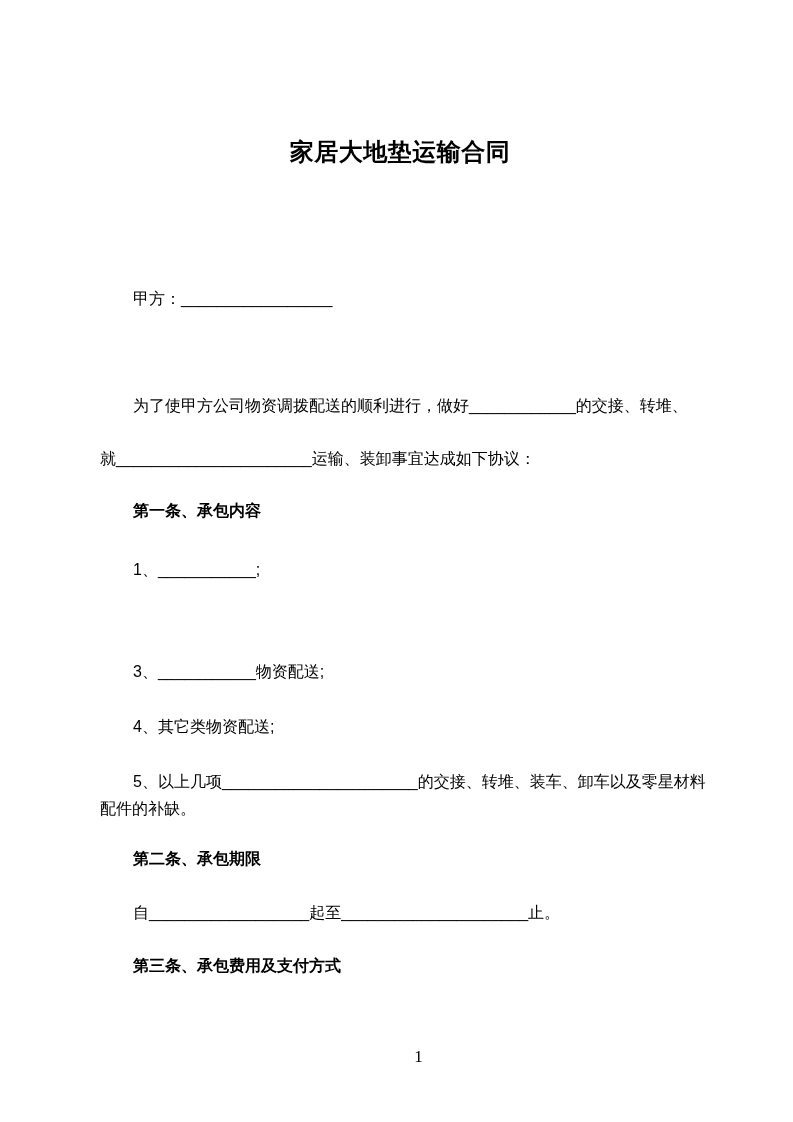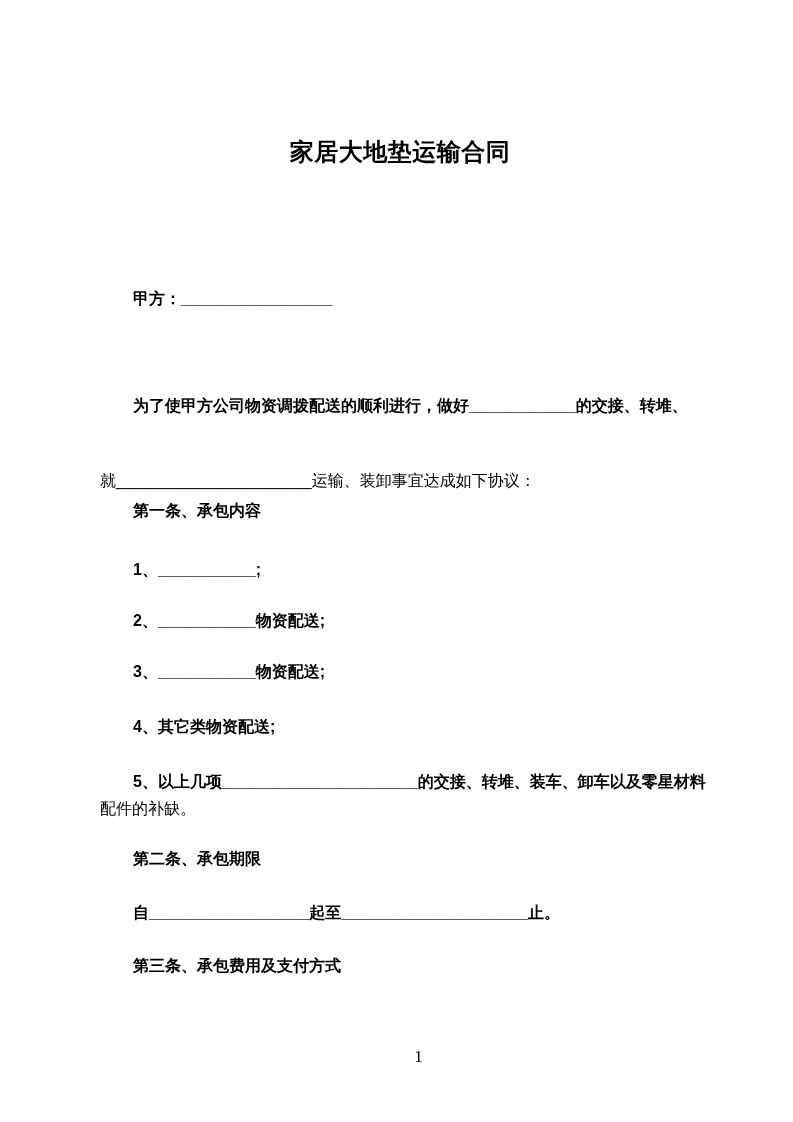--- a/index.html
+++ b/index.html
@@ -19,21 +19,21 @@
     overflow: hidden;
     padding-left: 44px;
   }
   .line {
     position: absolute;
     left: 100px;
     width: 600px;
     line-height: 26px;
     white-space: nowrap;
   }
-  .indent { padding-left: 33px; font-weight: bold; }
+  .indent { padding-left: 33px; }
   .bold { font-weight: bold; }
   .doc-title {
     position: absolute;
     left: 100px;
     width: 600px;
     top: 135px;
     font-size: 24px;
     line-height: 34px;
     font-weight: bold;
     text-align: center;
@@ -57,27 +57,26 @@
 <div class="page">
 
   <div class="doc-title">家居大地垫运输合同</div>
 
   <div class="line indent" style="top:286px"><span>甲方：</span><span class="blank">_________________</span></div>
 
 
   <div class="line indent" style="top:393px"><span>为了使甲方公司物资调拨配送的顺利进行，做好</span><span class="blank">____________</span><span>的交接、转堆、</span></div>
 
 
-  <div class="line" style="top:468px"><span>就</span><span class="blank">______________________</span><span>运输、装卸事宜达成如下协议：</span></div>
+  <div class="line" style="top:446px"><span>就</span><span class="blank">______________________</span><span>运输、装卸事宜达成如下协议：</span></div>
 
   <div class="line indent bold" style="top:498px">第一条、承包内容</div>
 
   <div class="line indent" style="top:557px"><span>1、</span><span class="blank">___________</span><span>;</span></div>
 
-  <div class="line indent" style="top:608px"><span>2、</span><span class="blank">___________</span><span>物资配送;</span></div>
 
   <div class="line indent" style="top:659px"><span>3、</span><span class="blank">___________</span><span>物资配送;</span></div>
 
   <div class="line indent" style="top:714px">4、其它类物资配送;</div>
 
   <div class="line indent" style="top:769px"><span>5、以上几项</span><span class="blank">______________________</span><span>的交接、转堆、装车、卸车以及零星材料</span></div>
 
   <div class="line" style="top:796px">配件的补缺。</div>
 
   <div class="line indent bold" style="top:846px">第二条、承包期限</div>

